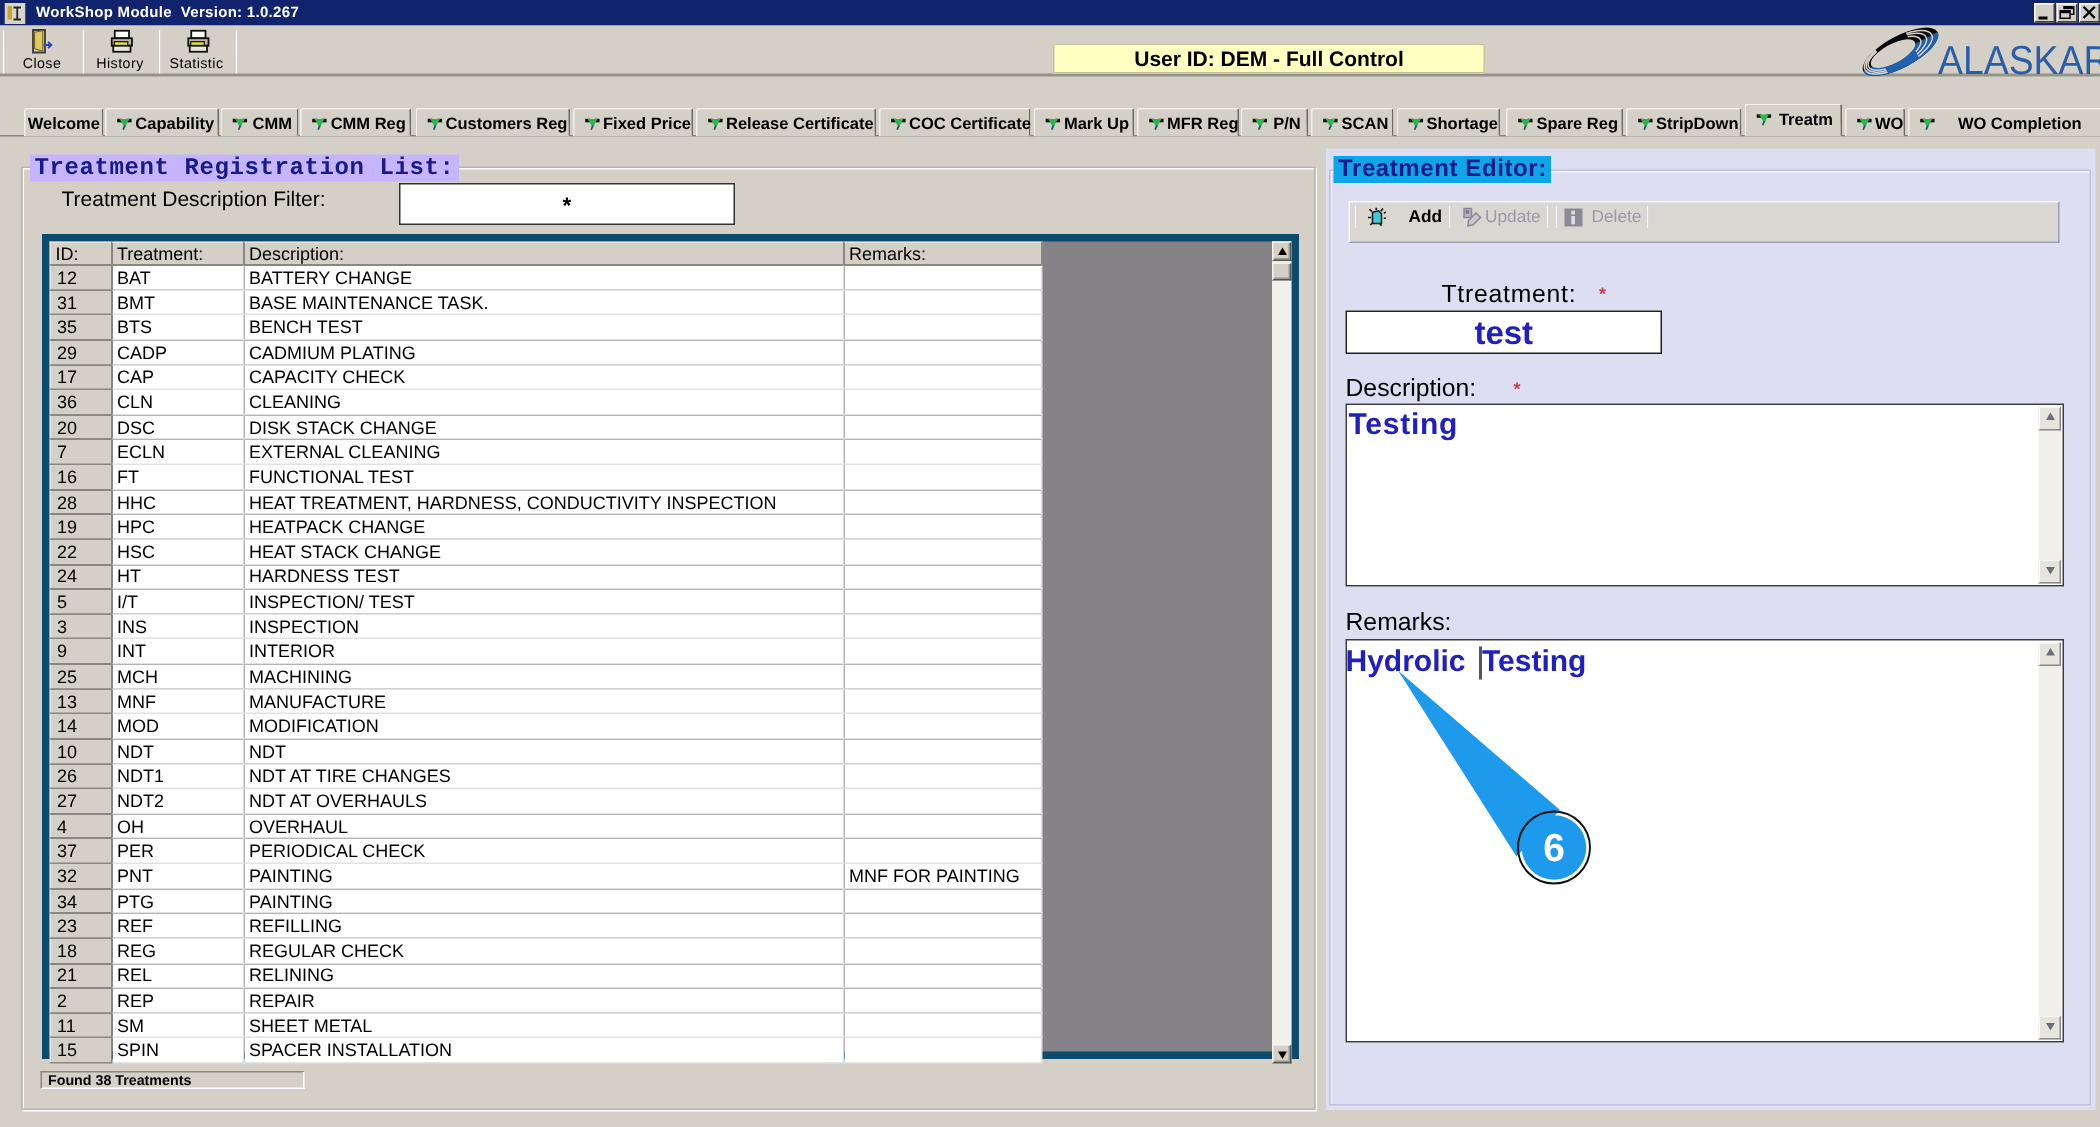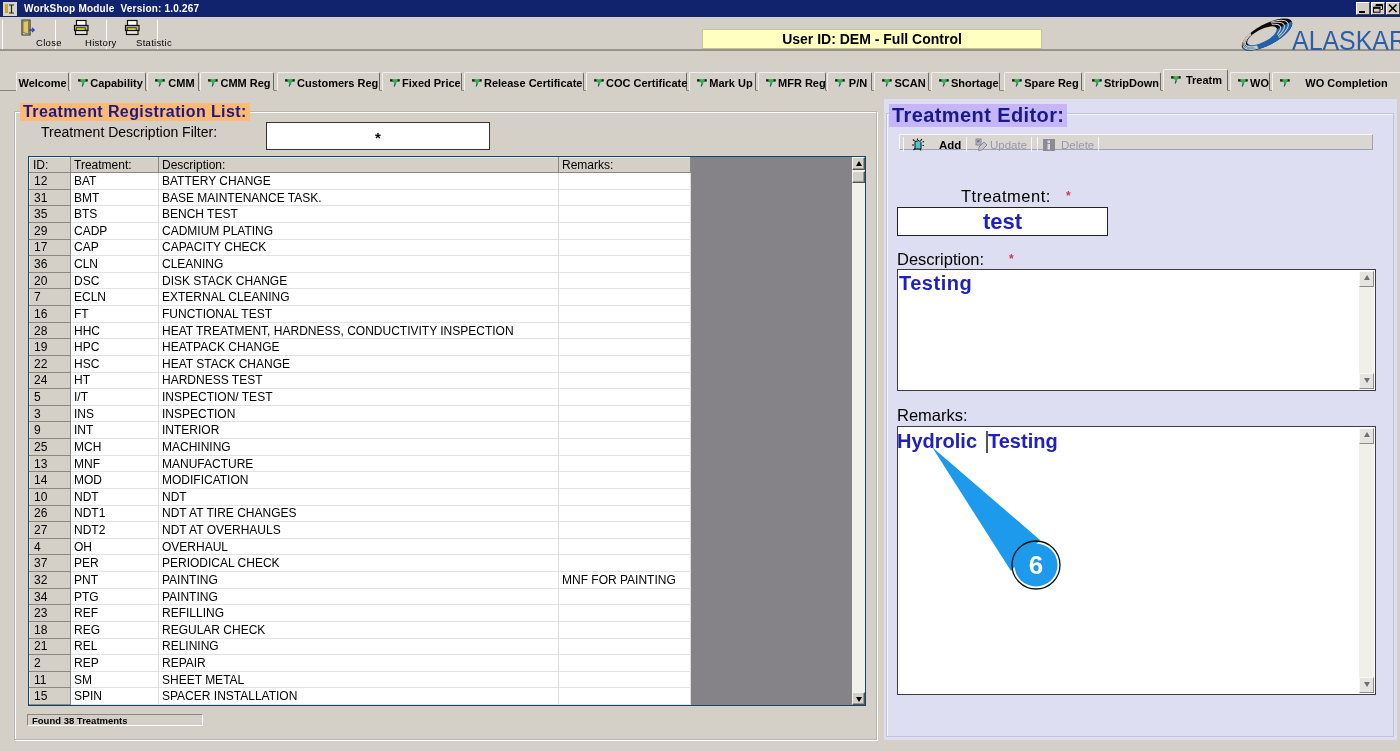--- a/index.html
+++ b/index.html
@@ -10,60 +10,60 @@
 
 
 #titlebar { left:0; top:0; width:1400px; height:17px; background:#12236e; }
 #titletext { left:24px; top:3px; color:#fff; font-size:10px; font-weight:bold; letter-spacing:0.2px; }
 .winbtn { top:2px; width:14px; height:13px; background:#d4d0c8; border:1px solid; border-color:#fff #404040 #404040 #fff; overflow:hidden; }
 .winbtn svg { display:block; }
 
 
 #toolbar { left:0; top:17px; width:1400px; height:34px; background:#d4d0c8; border-bottom:2px solid #96938b; }
 .tsep { top:20px; width:1px; height:29px; background:#9a968e; border-right:1px solid #fff; }
-.tbtn-label { font-size:9.5px; color:#000; text-align:left; letter-spacing:0.3px;margin-left:28px; }
-
-
-#userbox { left:702px; top:29px; width:340px; height:20px; background:#ffffc2; border:1px solid #c8c49a; font-size:14px; font-weight:bold; text-align:center; line-height:18px; color:#000; }
+.tbtn-label { font-size:9.5px; color:#000; text-align:center; letter-spacing:0.3px; }
+
+
+#userbox { left:702px; top:29px; width:288px; height:20px; background:#ffffc2; border:1px solid #c8c49a; font-size:14px; font-weight:bold; text-align:center; line-height:18px; color:#000; }
 
 
 
 
 .tab { top:72px; height:19px; background:#d4d0c8; border:1px solid; border-color:#f2f0ec #6c6a66 #d4d0c8 #f2f0ec; border-radius:2px 2px 0 0; font-size:11px; font-weight:bold; color:#000; white-space:nowrap; }
 .tab .tlab { position:absolute; top:4px; left:0; width:100%; text-align:center; }
 .tab .tlab.ic { left:19px; width:calc(100% - 21px); }
 #tabline { left:0; top:90px; width:1400px; height:1px; background:#87857e; }
 .ticon { position:absolute; top:3px; width:12px; height:12px; }
 
 
 .gbox { border:1px solid #b9b6ae; box-shadow:inset 1px 1px 0 #fff, 1px 1px 0 #fff; }
 #lgbox { left:14px; top:111px; width:863px; height:629px; }
-#lgtitle { left:20px; top:103px; font-size:16px; font-weight:bold; letter-spacing:0.4px; color:#19198a; background:#fdba74; padding:0 3px; }
+#lgtitle { left:20px; top:103px; font-size:16px; font-weight:bold; letter-spacing:0.4px; color:#19198a; background:#c4b5fd; padding:0 3px;font-family:Liberation Mono, monospace; }
 #filterlab { left:41px; top:124px; font-size:14px; color:#000; }
 #filterbox { left:266px; top:122px; width:224px; height:28px; background:#fff; border:1px solid #333; font-size:15px; font-weight:bold; text-align:center; line-height:30px; }
 
 
-#grid { left:28px; top:156px; width:838px; height:550px; background:#868388; border:1px solid #0c4a6e; }
+#grid { left:28px; top:156px; width:838px; height:550px; background:#868388; border:5px solid #0c4a6e; }
 #gtable { position:absolute; left:0; top:0; border-collapse:collapse; }
 #gtable td { font-size:12px; color:#000; height:16.63px; padding:0 0 0 3px; overflow:hidden; white-space:nowrap; }
 #gtable tr.h td { background:#d4d0c8; border:1px solid; border-color:#e8e6e0 #8a8880 #8a8880 #e8e6e0; font-size:12px; height:15.1px; }
 #gtable td.i { background:#d4d0c8; border:1px solid; border-color:#e8e6e0 #8a8880 #8a8880 #e8e6e0; padding-left:4px; }
 #gtable td.c { background:#fff; border-bottom:1px solid #e2e2e2; border-right:1px solid #dcdcdc; }
 #vscroll { right:0; top:0; width:13px; height:548px; background:#f1f0eb; position:absolute; }
 .sbtn { position:absolute; width:13px; height:13px; background:#d4d0c8; border:1px solid; border-color:#f4f3ef #57544e #57544e #f4f3ef; box-shadow:inset -1px -1px 0 #9a968e; }
 .tri-u { width:0; height:0; border-left:3.5px solid transparent; border-right:3.5px solid transparent; border-bottom:5px solid #000; margin:3px auto 0; }
 .tri-d { width:0; height:0; border-left:3.5px solid transparent; border-right:3.5px solid transparent; border-top:5px solid #000; margin:3.5px auto 0; }
 .tri-u.g { border-bottom-color:#6f6f78; } .tri-d.g { border-top-color:#6f6f78; }
 #statusbar { left:27px; top:714px; width:176px; height:12px; border:1px solid; border-color:#8a8880 #fff #fff #8a8880; font-size:9.5px; line-height:11px; padding-left:4px; color:#000; background:#d4d0c8;font-weight:bold; }
 
 
 #rpanel { left:884px; top:99px; width:513px; height:641px; background:#dedef2; }
 #rgbox { left:886px; top:113px; width:508px; height:624px; border:1px solid #c3c3d8; box-shadow:inset 1px 1px 0 #f4f4fc; }
-#rgtitle { left:889px; top:104px; font-size:20px; font-weight:bold; letter-spacing:0.4px; color:#19198a; background:#c4b5fd; padding:0 3px; }
-#rtoolbar { left:899px; top:134px; width:474px; height:16px; background:#dad7d3; border:1px solid; border-color:#f6f6fc #a0a0b4 #a0a0b4 #f6f6fc; }
+#rgtitle { left:889px; top:104px; font-size:16px; font-weight:bold; letter-spacing:0.4px; color:#19198a; background:#0ea5e9; padding:0 3px; }
+#rtoolbar { left:899px; top:134px; width:474px; height:28px; background:#dad7d3; border:1px solid; border-color:#f6f6fc #a0a0b4 #a0a0b4 #f6f6fc; }
 .rsep { position:absolute; top:2px; width:1px; height:15px; background:#a0a0b4; border-right:1px solid #f6f6fc; }
 .rtxt { position:absolute; top:4px; font-size:11.5px; }
 #ttlab { left:961px; top:187px; font-size:16.5px; letter-spacing:0.5px; color:#000; }
 #ttstar { left:1066px; top:189px; color:#d03850; font-size:12px; font-weight:bold; }
 #ttinput { left:897px; top:207px; width:211px; height:29px; background:#fff; border:1px solid #222; text-align:center; font-size:22px; font-weight:bold; color:#2020bf; line-height:27px; }
 #desclab { left:897px; top:250px; font-size:16.5px; color:#000; }
 #descstar { left:1009px; top:252px; color:#d03850; font-size:12px; font-weight:bold; }
 .tarea { background:#fff; border:1px solid #3c3c3c; }
 #descarea { left:897px; top:269px; width:479px; height:122px; }
 #remlab { left:897px; top:406px; font-size:16.5px; color:#000; }

